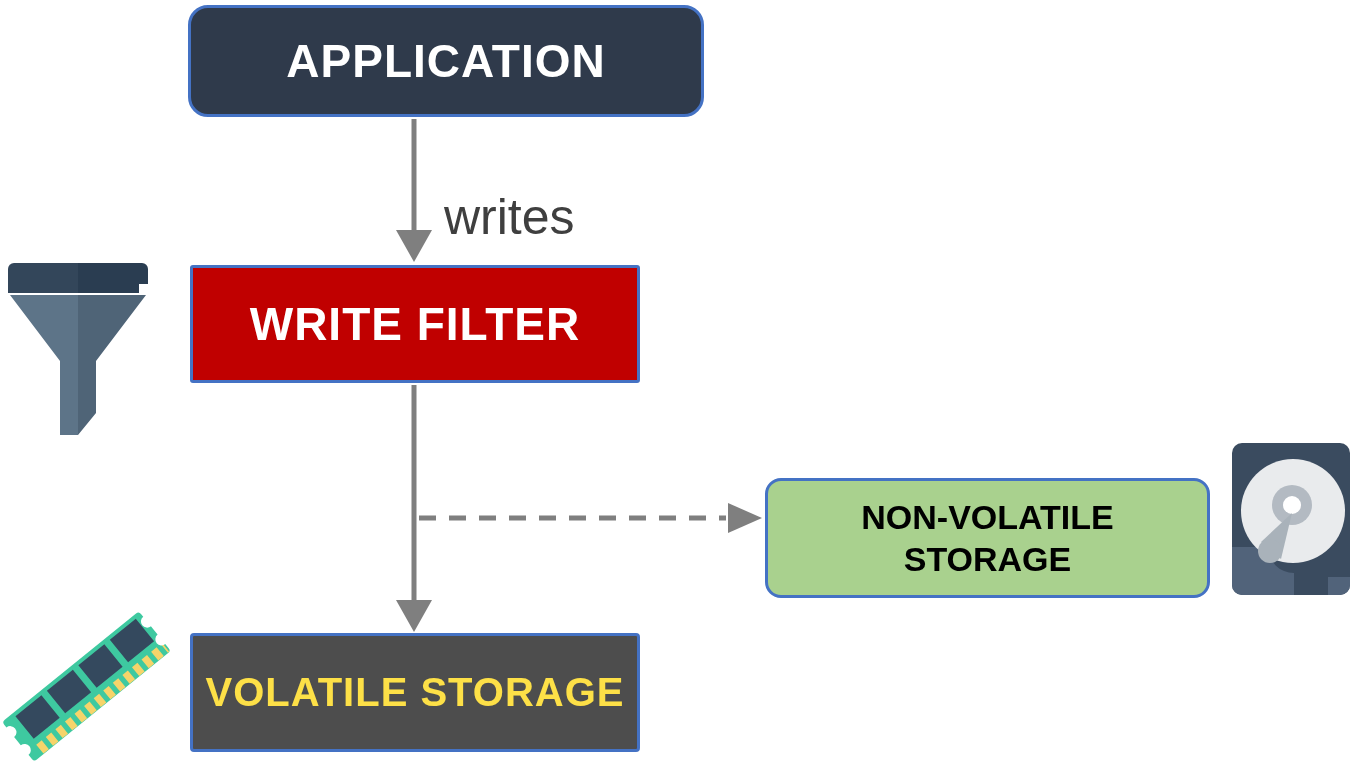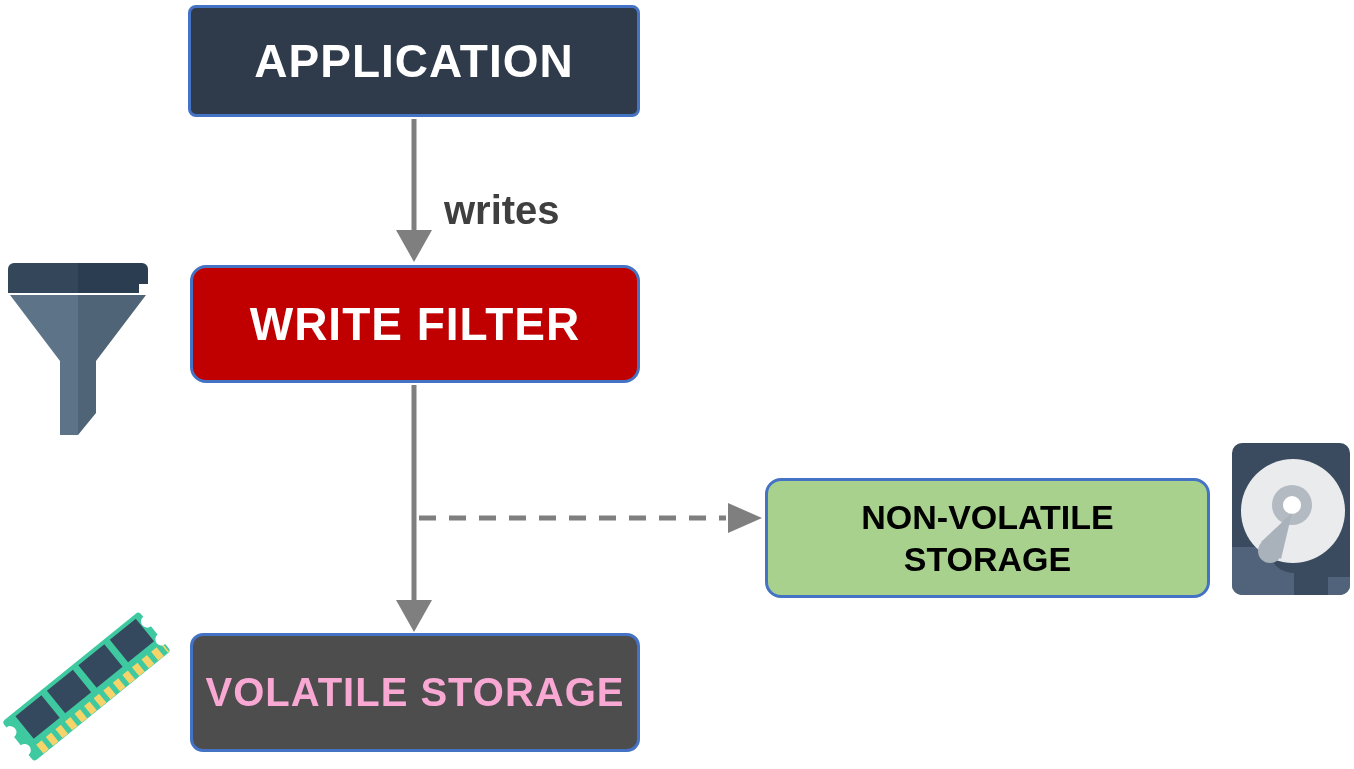--- a/index.html
+++ b/index.html
@@ -28,38 +28,38 @@
     position:relative;width:1354px;height:769px;overflow:hidden;background:#fff;
     font-family:"Liberation Sans", sans-serif;
   }
   .connectors{position:absolute;left:0;top:0;width:1354px;height:769px;}
   .node{
     position:absolute;display:flex;align-items:center;justify-content:center;
     text-align:center;font-weight:bold;box-sizing:border-box;
     border:3px solid var(--border-accent);
   }
   .node-application{
-    left:188px;top:5px;width:452px;height:112px;border-radius:8px;
+    left:188px;top:5px;width:516px;height:112px;border-radius:20px;
     background:var(--application-fill);color:#fff;font-size:46px;letter-spacing:1px;
   }
   .node-write-filter{
-    left:190px;top:265px;width:450px;height:118px;border-radius:16px;
+    left:190px;top:265px;width:450px;height:118px;border-radius:3px;
     background:var(--write-filter-fill);color:#fff;font-size:46px;letter-spacing:1px;
   }
   .node-non-volatile{
     left:765px;top:478px;width:445px;height:120px;border-radius:16px;
     background:var(--non-volatile-fill);color:#000;font-size:34px;line-height:1.25;
   }
   .node-non-volatile .wrap{width:300px;}
   .node-volatile{
-    left:190px;top:633px;width:450px;height:119px;border-radius:13px;
-    background:var(--volatile-fill);color:#f9a8d4;font-size:40px;letter-spacing:1px;
+    left:190px;top:633px;width:450px;height:119px;border-radius:4px;
+    background:var(--volatile-fill);color:#fde047;font-size:40px;letter-spacing:1px;
   }
   .edge-label{
-    position:absolute;font-weight:bold;color:var(--label-text);font-size:40px;
+    position:absolute;font-weight:normal;color:var(--label-text);font-size:50px;
     white-space:nowrap;
   }
   .edge-label-writes{left:444px;top:188px;}
   .edge-label-exclusions{left:527px;top:451px;}
   .icon{position:absolute;}
   .icon-funnel{left:8px;top:263px;width:140px;height:172px;}
   .icon-ram{left:0px;top:608px;width:172px;height:161px;}
   .icon-hdd{left:1232px;top:443px;width:118px;height:152px;}
   .conn-line{stroke:var(--arrow-gray);stroke-width:5;fill:none;}
   .conn-dash{stroke-dasharray:17 13;}

